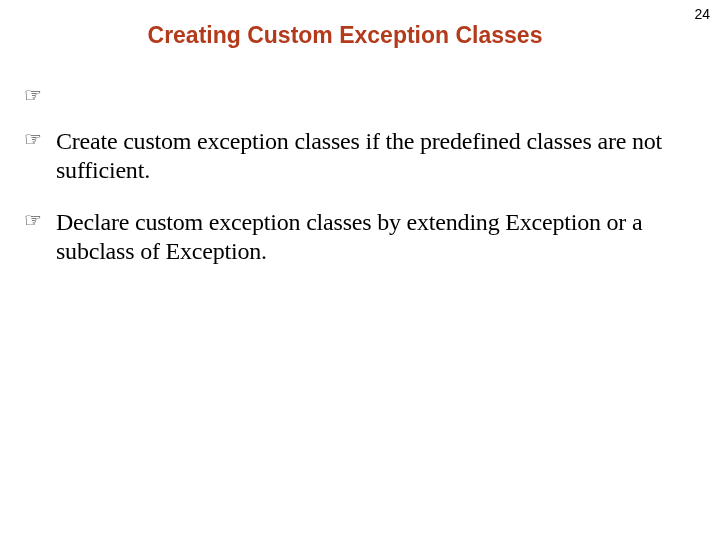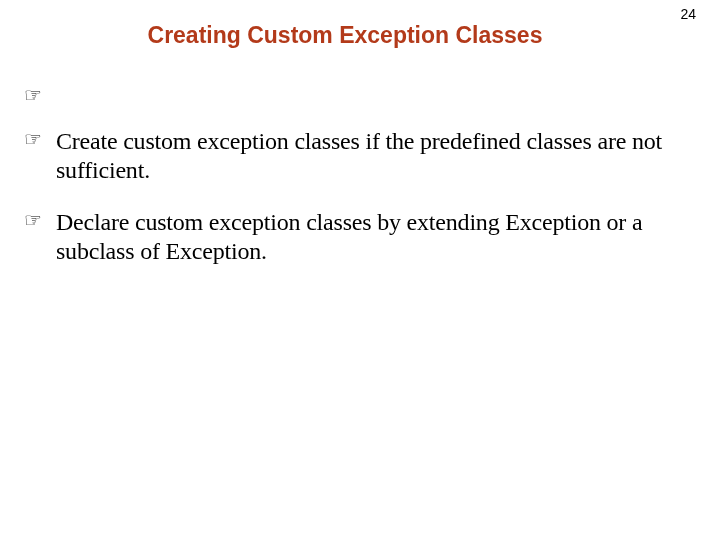--- a/index.html
+++ b/index.html
@@ -11,21 +11,21 @@
       width: 720px;
       height: 540px;
       background: #ffffff;
       font-family: "Times New Roman", Times, serif;
       position: relative;
       overflow: hidden;
     }
     .page-number {
       position: absolute;
       top: 6px;
-      right: 24px;
+      right: 10px;
       font-family: Arial, Helvetica, sans-serif;
       font-size: 14px;
       color: #000;
     }
     .slide-title {
       font-family: Arial, Helvetica, sans-serif;
       font-weight: bold;
       font-size: 23px;
       color: #b33a1a;
       text-align: center;

